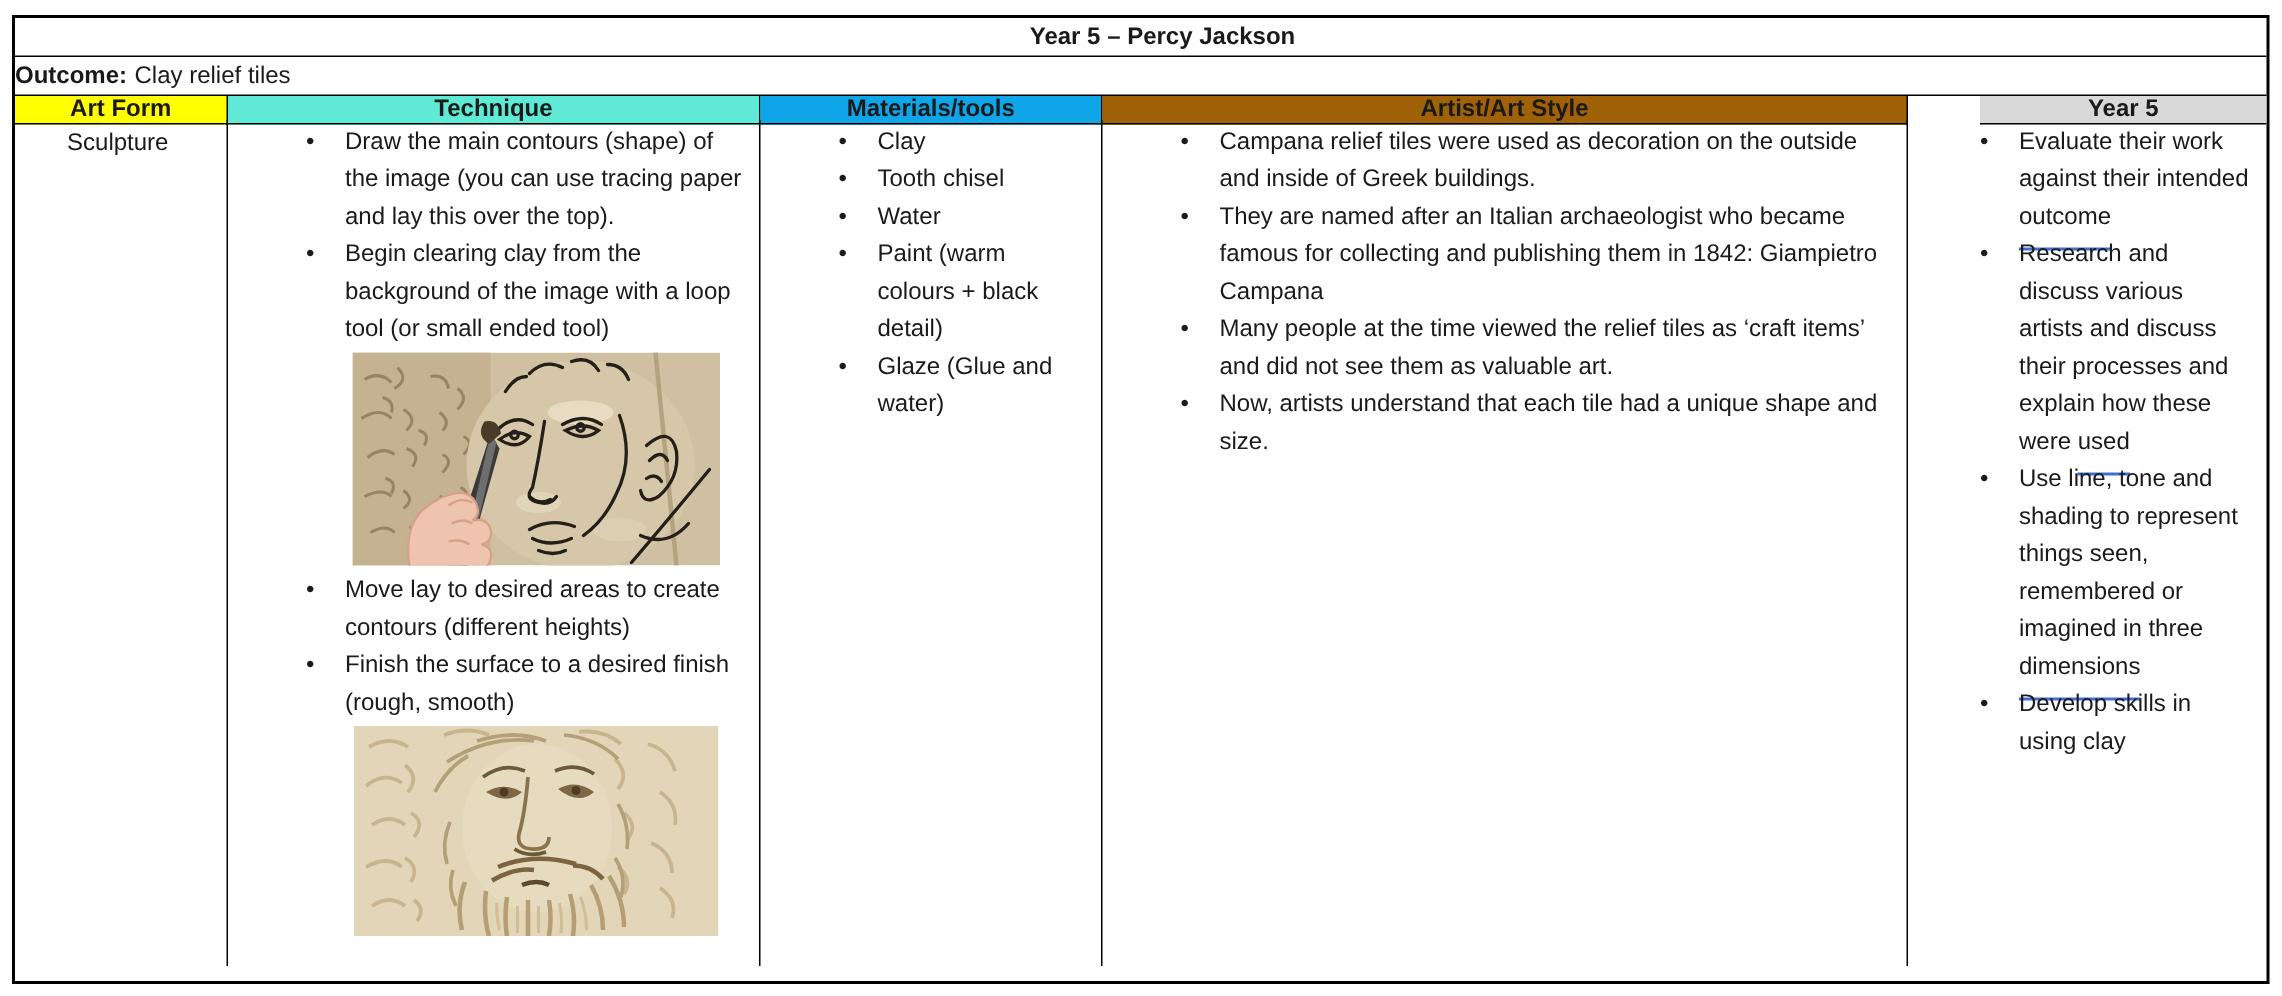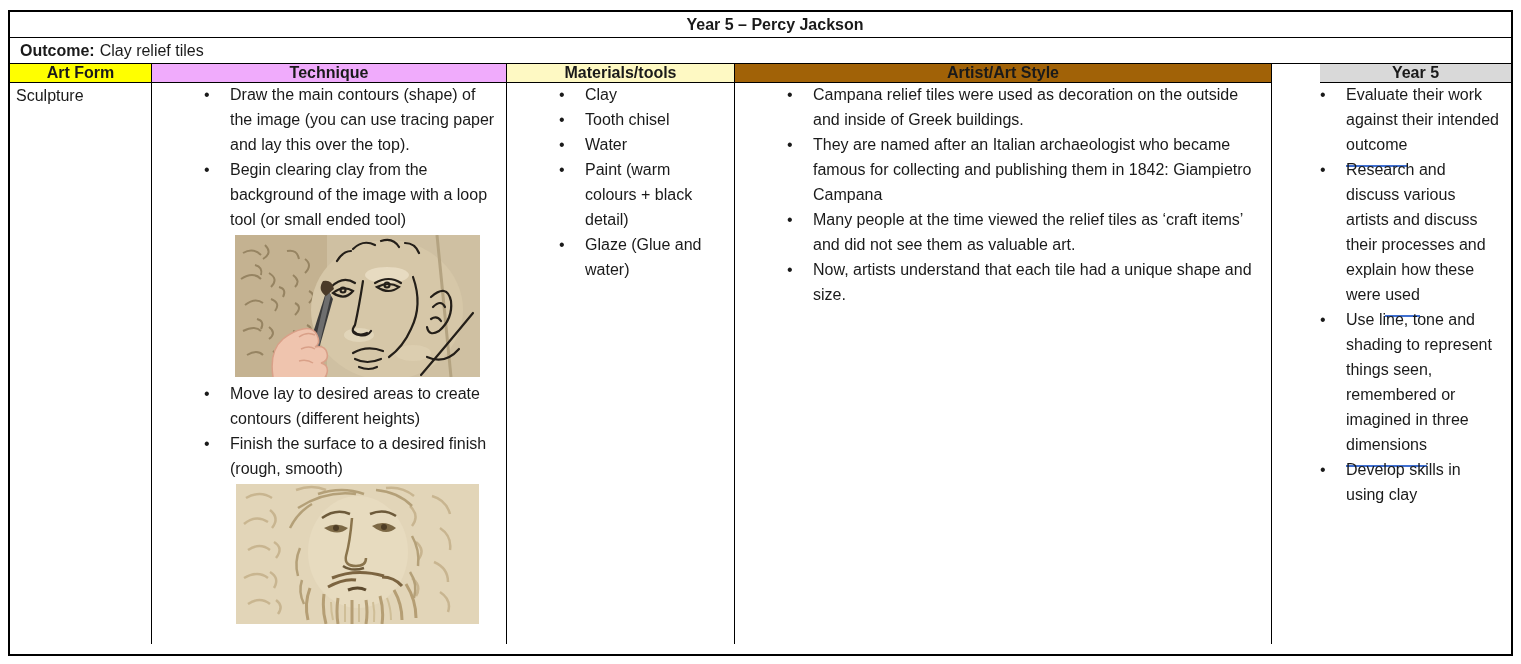--- a/index.html
+++ b/index.html
@@ -14,21 +14,21 @@
   }
 
   .title-row {
     height: 26px; border-bottom: 1px solid #000;
     display: flex; align-items: center; justify-content: center;
     font-weight: bold; font-size: 16px; padding-left: 29px;
   }
   .outcome-row {
     height: 26px; border-bottom: 1px solid #000;
     display: flex; align-items: center;
-    padding-left: 10px; font-size: 16px;
+    padding-left: 0; font-size: 16px;
   }
   .outcome-row .lbl { font-weight: bold; }
   .outcome-row .val { margin-left: 5px; }
 
   .grid {
     display: grid;
     grid-template-columns: 142px 355px 228px 537px auto;
   }
   .header-grid { height: 16px; }
   .header-grid .hcell {
@@ -40,21 +40,21 @@
 
   .body-grid { height: 564px; }
   .bcell {
     border-right: 1px solid #000;
     padding: 2px 10px 2px 0;
     font-size: 16px; line-height: 25px;
     overflow: hidden;
   }
   .bcell:last-child { border-right: none; }
 
-  .artform-text { padding: 1px 0 0 6px; }
+  .artform-text { padding: 1px 0 0 6px; text-align: center; }
 
   .li { display: flex; }
   .li .b { margin-left: 52px; width: 26px; flex: 0 0 26px; }
   .li .t { flex: 1; }
 
   .u-word {
     border-bottom: 2px solid #3f6fd1;
     padding-bottom: 12px;
   }
 
@@ -70,22 +70,22 @@
 
   <div class="title-row">Year 5 – Percy Jackson</div>
 
   <div class="outcome-row">
     <span class="lbl">Outcome:</span>
     <span class="val">Clay relief tiles</span>
   </div>
 
   <div class="grid header-grid">
     <div class="hcell" style="background:#FFFF00">Art Form</div>
-    <div class="hcell" style="background:#f0abfc">Technique</div>
-    <div class="hcell" style="background:#fef9c3">Materials/tools</div>
+    <div class="hcell" style="background:#5eead4">Technique</div>
+    <div class="hcell" style="background:#0ea5e9">Materials/tools</div>
     <div class="hcell" style="background:#a16207">Artist/Art Style</div>
     <div class="hcell" style="background:#D9D9D9">Year 5</div>
   </div>
 
   <div class="grid body-grid">
 
     <div class="bcell">
       <div class="artform-text">Sculpture</div>
     </div>
 

